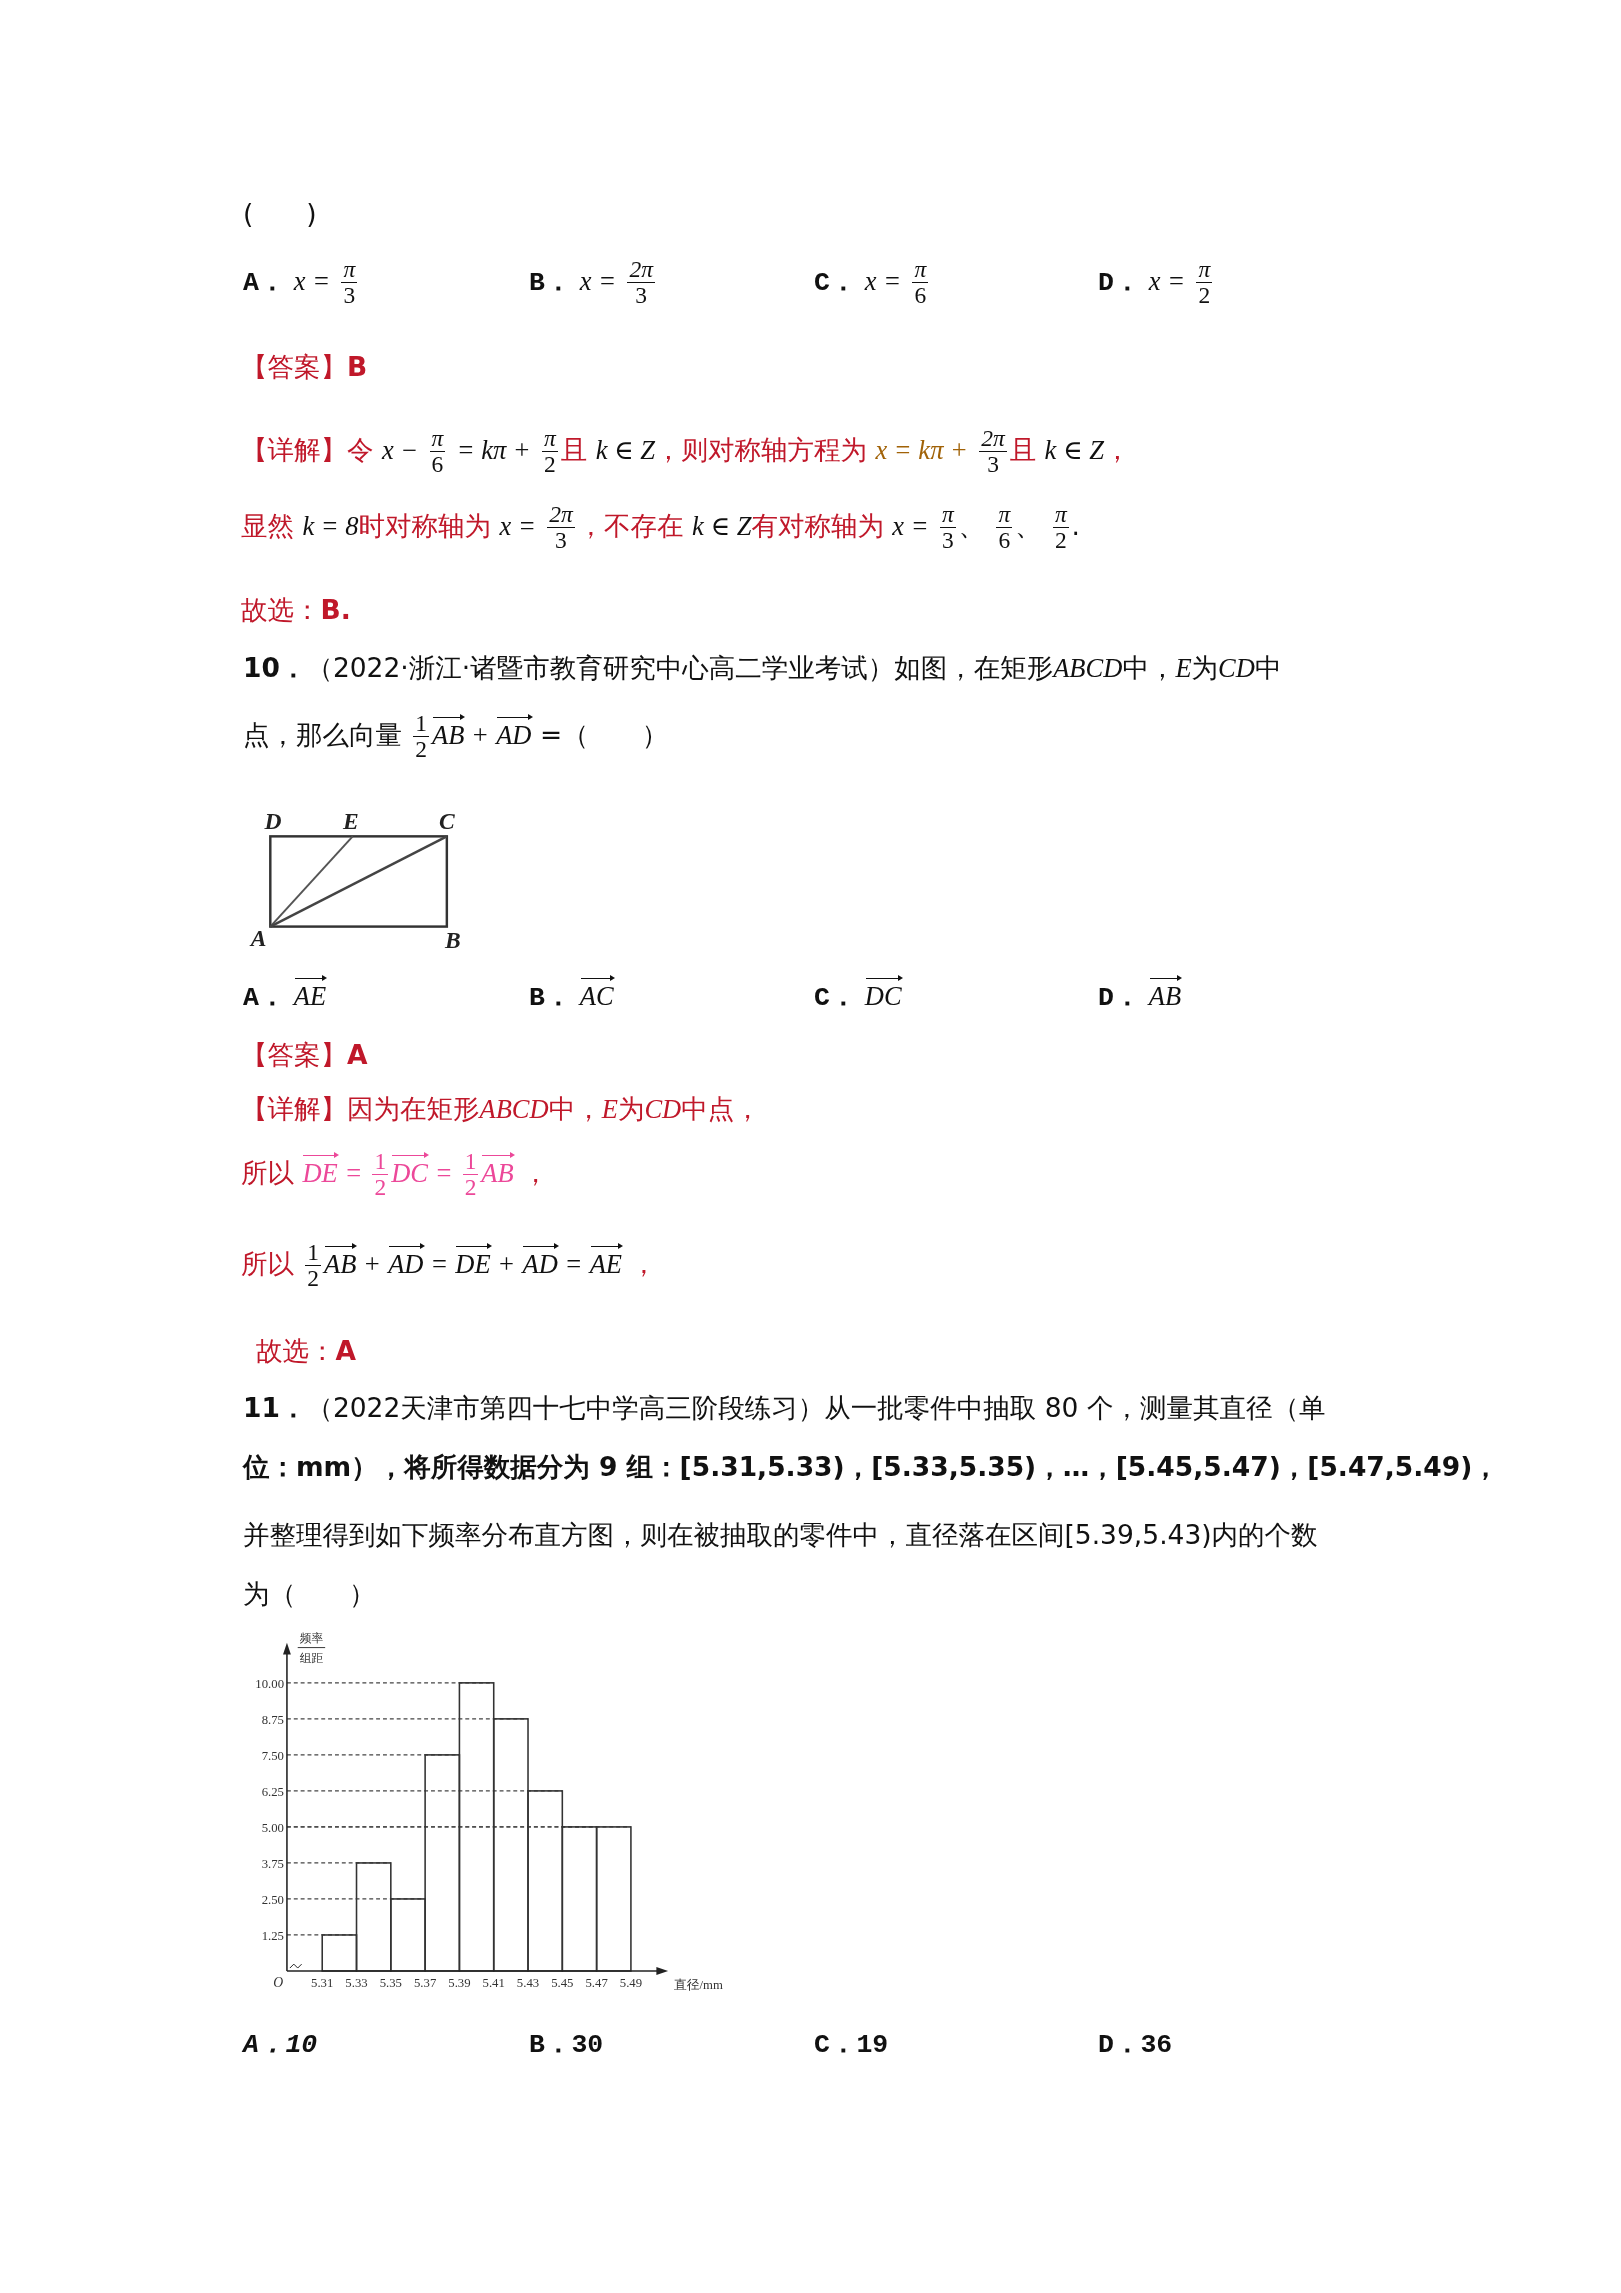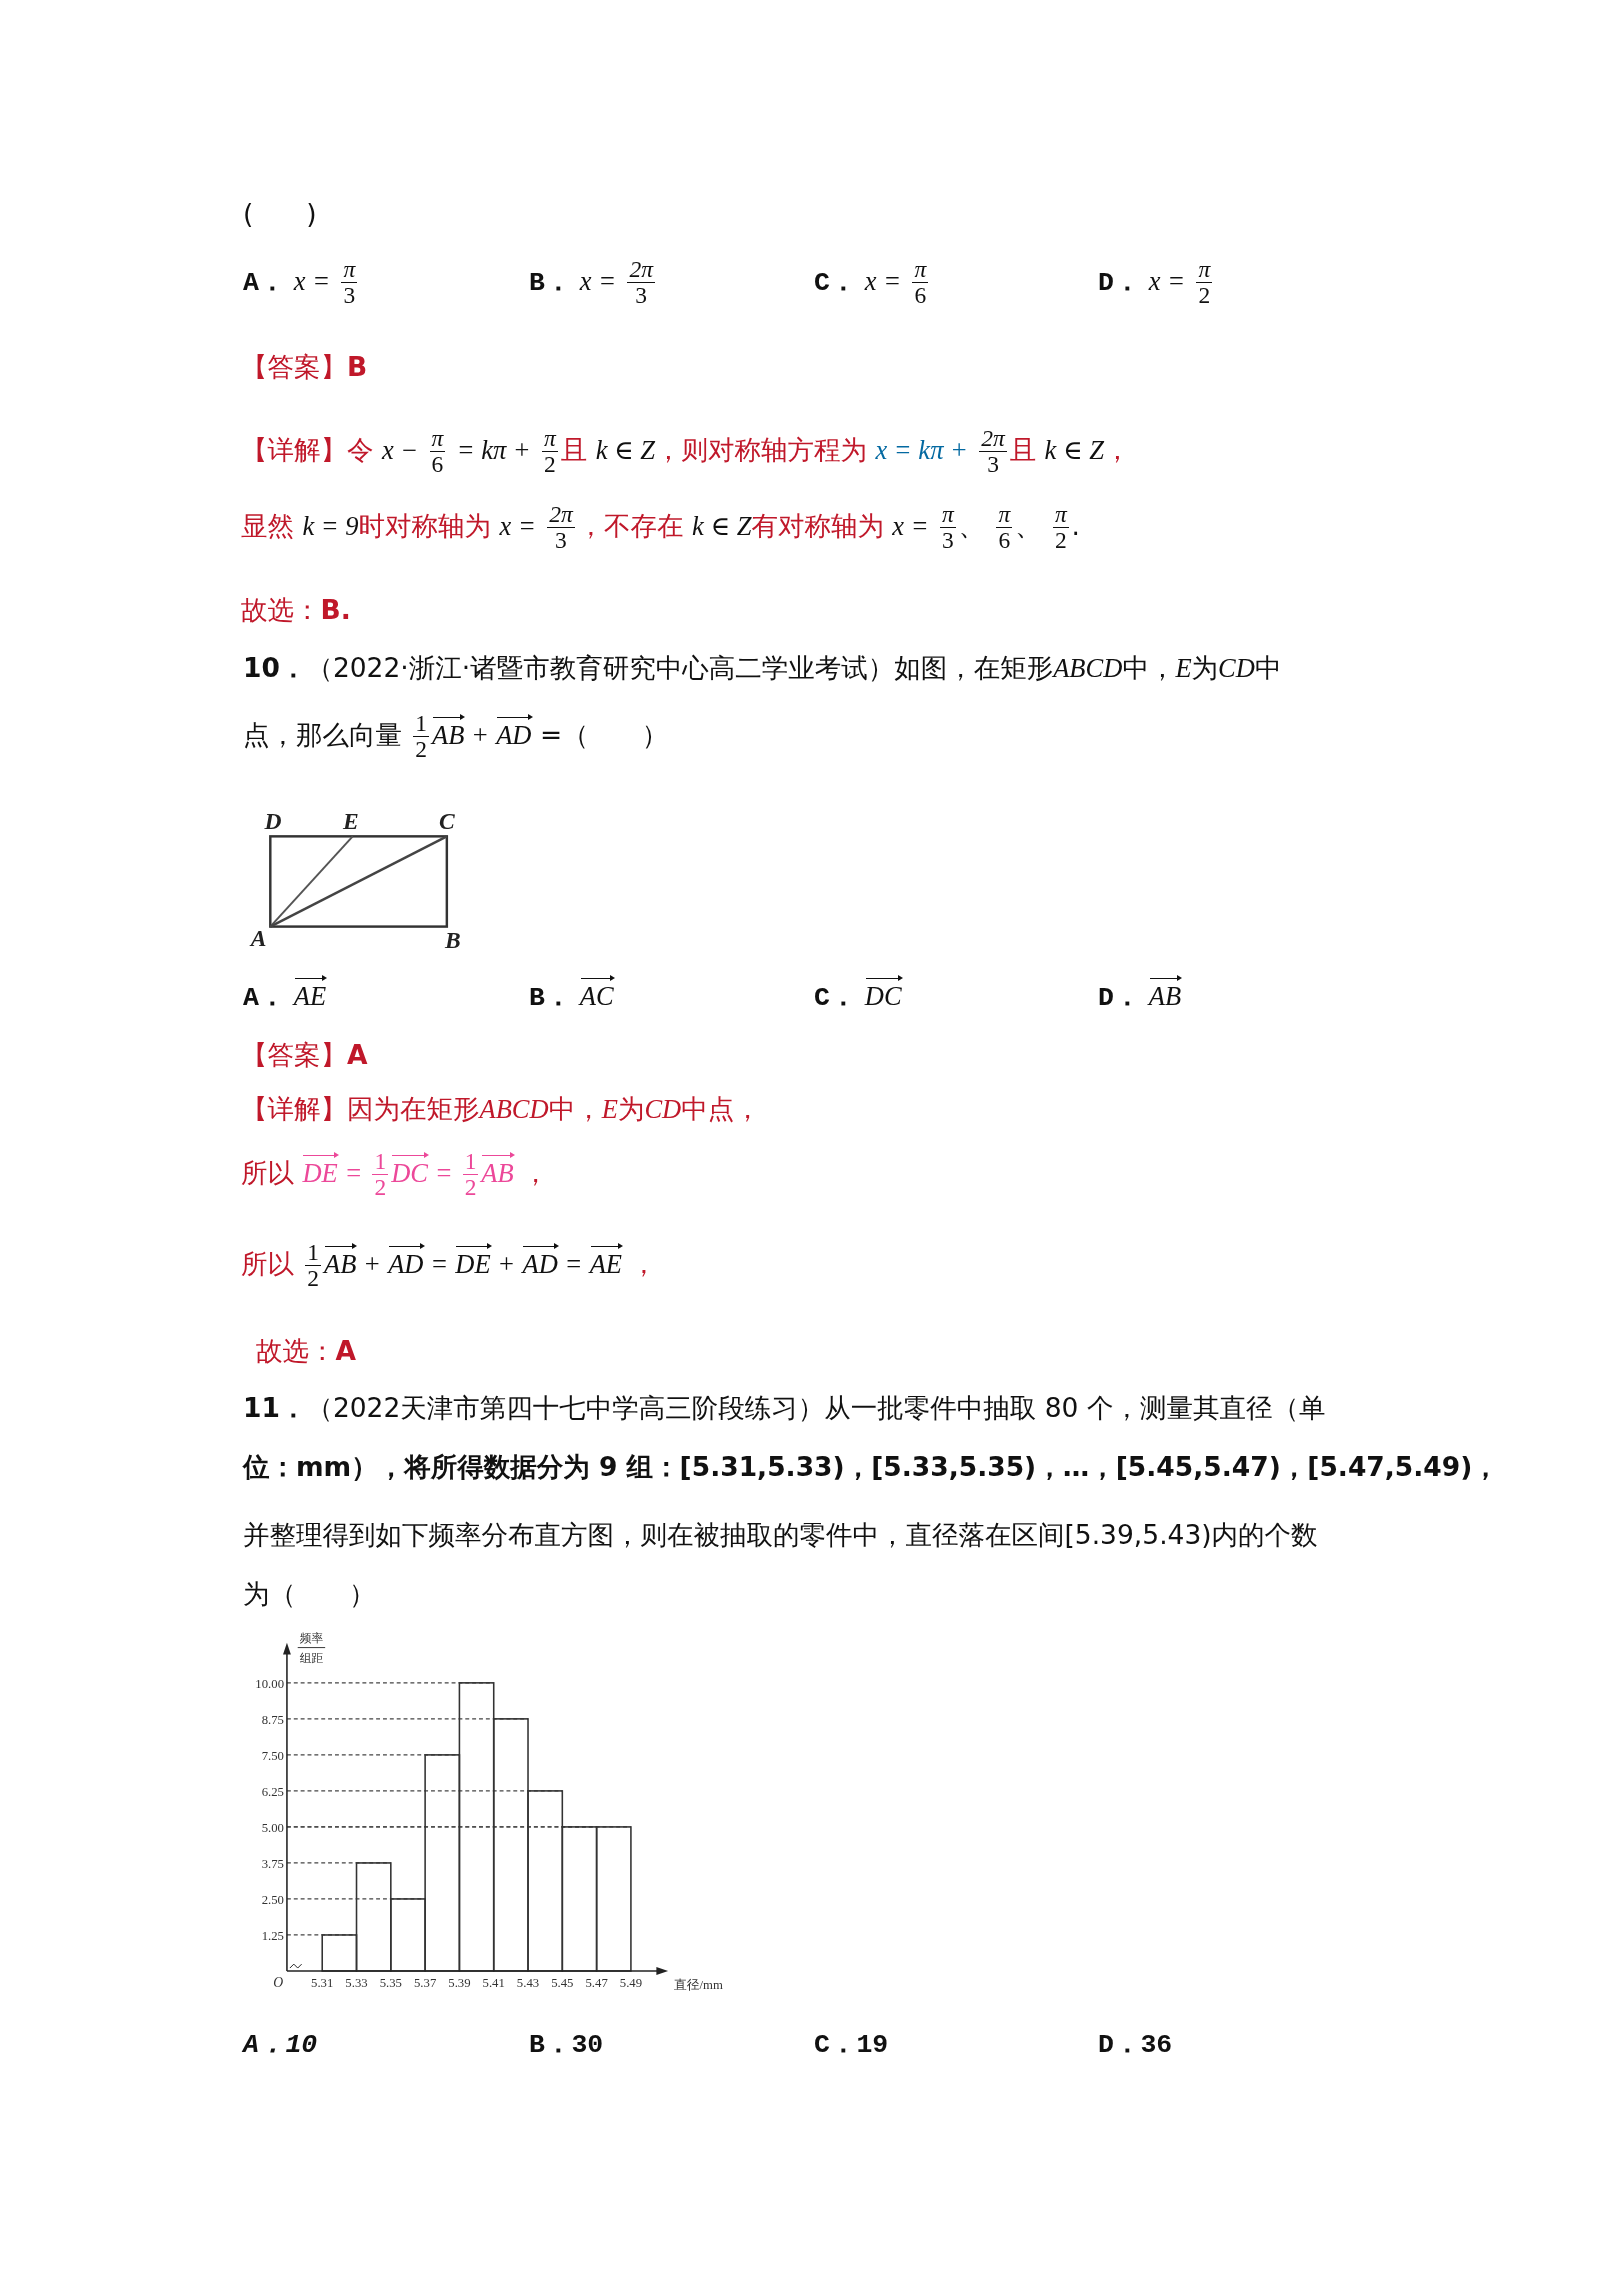--- a/index.html
+++ b/index.html
@@ -54,28 +54,28 @@
   <span>【答案】</span><span class="bold">B</span>
 </div>
 
 <div class="abs red" style="left:241px;top:410px;margin-top:16px;">
   <span>【详解】</span><span>令</span>
   <span class="m" style="color:#111">x −</span>
   <span class="frac" style="color:#111"><span class="num m">π</span><span class="den">6</span></span>
   <span class="m" style="color:#111">= kπ +</span>
   <span class="frac" style="color:#111"><span class="num m">π</span><span class="den">2</span></span><span>且</span>
   <span class="m" style="color:#111">k ∈ Z</span><span>，则对称轴方程为</span>
-  <span class="m" style="color:#0369a1">x = kπ +</span>
+  <span class="m" style="color:#a16207">x = kπ +</span>
   <span class="frac" style="color:#111"><span class="num m">2π</span><span class="den">3</span></span><span>且</span>
   <span class="m" style="color:#111">k ∈ Z</span><span>，</span>
 </div>
 
 <div class="abs red" style="left:241px;top:502px;">
   <span>显然</span>
-  <span class="m" style="color:#111">k = 9</span><span>时对称轴为</span>
+  <span class="m" style="color:#111">k = 8</span><span>时对称轴为</span>
   <span class="m" style="color:#111">x =</span>
   <span class="frac" style="color:#111"><span class="num m">2π</span><span class="den">3</span></span><span>，不存在</span>
   <span class="m" style="color:#111">k ∈ Z</span><span>有对称轴为</span>
   <span class="m" style="color:#111">x =</span>
   <span class="frac" style="color:#111"><span class="num m">π</span><span class="den">3</span></span><span style="color:#111">、</span>
   <span class="frac" style="color:#111"><span class="num m">π</span><span class="den">6</span></span><span style="color:#111">、</span>
   <span class="frac" style="color:#111"><span class="num m">π</span><span class="den">2</span></span><span style="color:#111">.</span>
 </div>
 
 <div class="abs red" style="left:241px;top:592px;">

